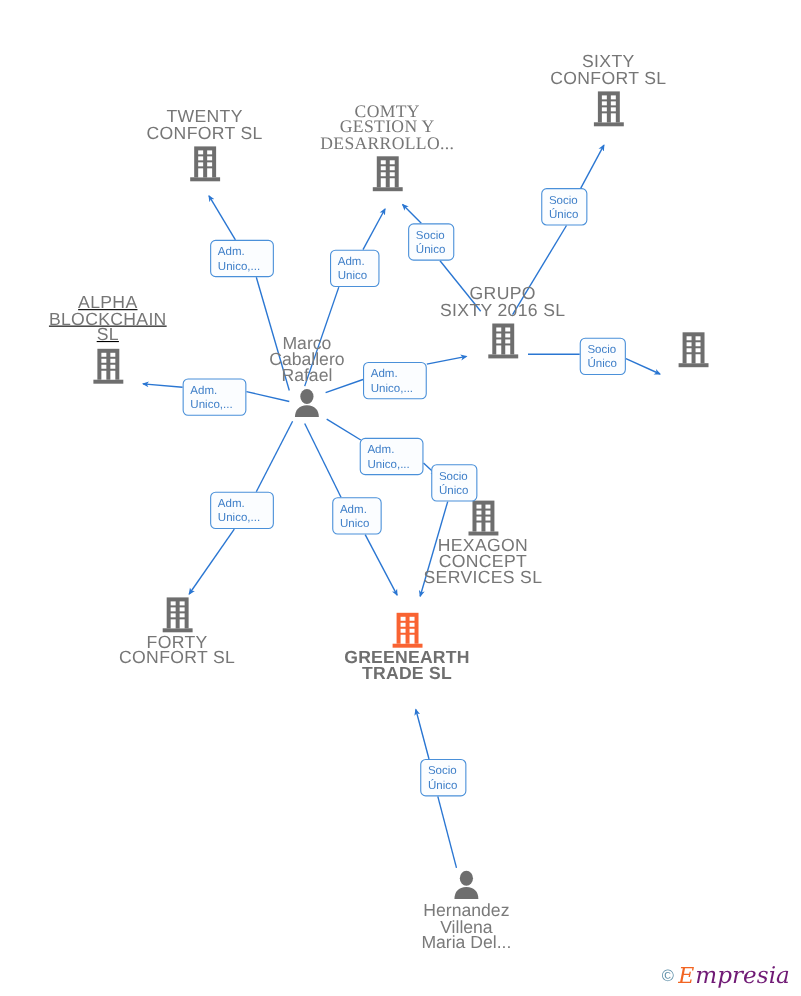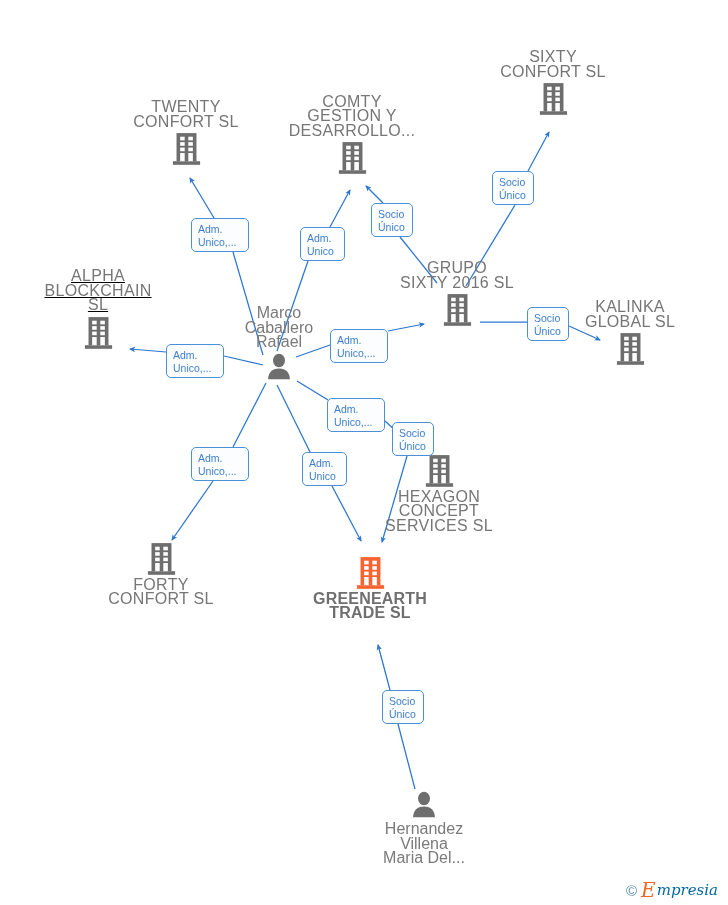--- a/index.html
+++ b/index.html
@@ -92,24 +92,24 @@
     font-size: 15px;
   }
   .wm-e {
     color: #f26522;
     font-family: "DejaVu Serif", serif;
     font-style: italic;
     font-size: 20px;
     line-height: 18px;
   }
   .wm-text {
-    color: #0369a1;
+    color: #701a75;
     font-family: "DejaVu Serif", serif;
     font-style: italic;
-    font-size: 15px;
+    font-size: 21px;
     margin-left: -3px;
   }
 </style>
 </head>
 <body>
 
 <div id="graph-canvas">
 
   <svg class="edge-svg" id="edge-layer" viewBox="0 0 728 905" xmlns="http://www.w3.org/2000/svg">
       <defs>
@@ -179,21 +179,21 @@
               <rect x="18" y="6" width="5" height="4" fill="#ffffff"></rect>
               <rect x="9" y="12" width="5" height="4" fill="#ffffff"></rect>
               <rect x="18" y="12" width="5" height="4" fill="#ffffff"></rect>
               <rect x="9" y="18" width="5" height="4" fill="#ffffff"></rect>
               <rect x="18" y="18" width="5" height="4" fill="#ffffff"></rect>
               <rect x="9" y="24" width="5" height="9" fill="#ffffff"></rect>
               <rect x="18" y="24" width="5" height="9" fill="#ffffff"></rect>
             </g>
           </svg></span>
       </div>
-      <div class="node label-above" style="top: 94.7px; left: 352px;">
+      <div class="node label-above" style="top: 94.7px; left: 352px; font-family: Liberation Serif, serif;">
         <div class="node-label">COMTY
 GESTION Y
 DESARROLLO...</div>
         <span class="node-icon"><svg width="29" height="35" viewBox="0 0 32 38">
             <g fill="#6e6e6e">
               <rect x="5" y="2" width="22" height="31"></rect>
               <rect x="1" y="33" width="30" height="4"></rect>
               <rect x="9" y="6" width="5" height="4" fill="#ffffff"></rect>
               <rect x="18" y="6" width="5" height="4" fill="#ffffff"></rect>
               <rect x="9" y="12" width="5" height="4" fill="#ffffff"></rect>
@@ -254,22 +254,20 @@
               <rect x="9" y="12" width="5" height="4" fill="#ffffff"></rect>
               <rect x="18" y="12" width="5" height="4" fill="#ffffff"></rect>
               <rect x="9" y="18" width="5" height="4" fill="#ffffff"></rect>
               <rect x="18" y="18" width="5" height="4" fill="#ffffff"></rect>
               <rect x="9" y="24" width="5" height="9" fill="#ffffff"></rect>
               <rect x="18" y="24" width="5" height="9" fill="#ffffff"></rect>
             </g>
           </svg></span>
       </div>
       <div class="node label-above" style="top: 300.3px; left: 630px;">
-        <div class="node-label">KALINKA
-GLOBAL  SL</div>
         <span class="node-icon"><svg width="29" height="35" viewBox="0 0 32 38">
             <g fill="#6e6e6e">
               <rect x="5" y="2" width="22" height="31"></rect>
               <rect x="1" y="33" width="30" height="4"></rect>
               <rect x="9" y="6" width="5" height="4" fill="#ffffff"></rect>
               <rect x="18" y="6" width="5" height="4" fill="#ffffff"></rect>
               <rect x="9" y="12" width="5" height="4" fill="#ffffff"></rect>
               <rect x="18" y="12" width="5" height="4" fill="#ffffff"></rect>
               <rect x="9" y="18" width="5" height="4" fill="#ffffff"></rect>
               <rect x="18" y="18" width="5" height="4" fill="#ffffff"></rect>

